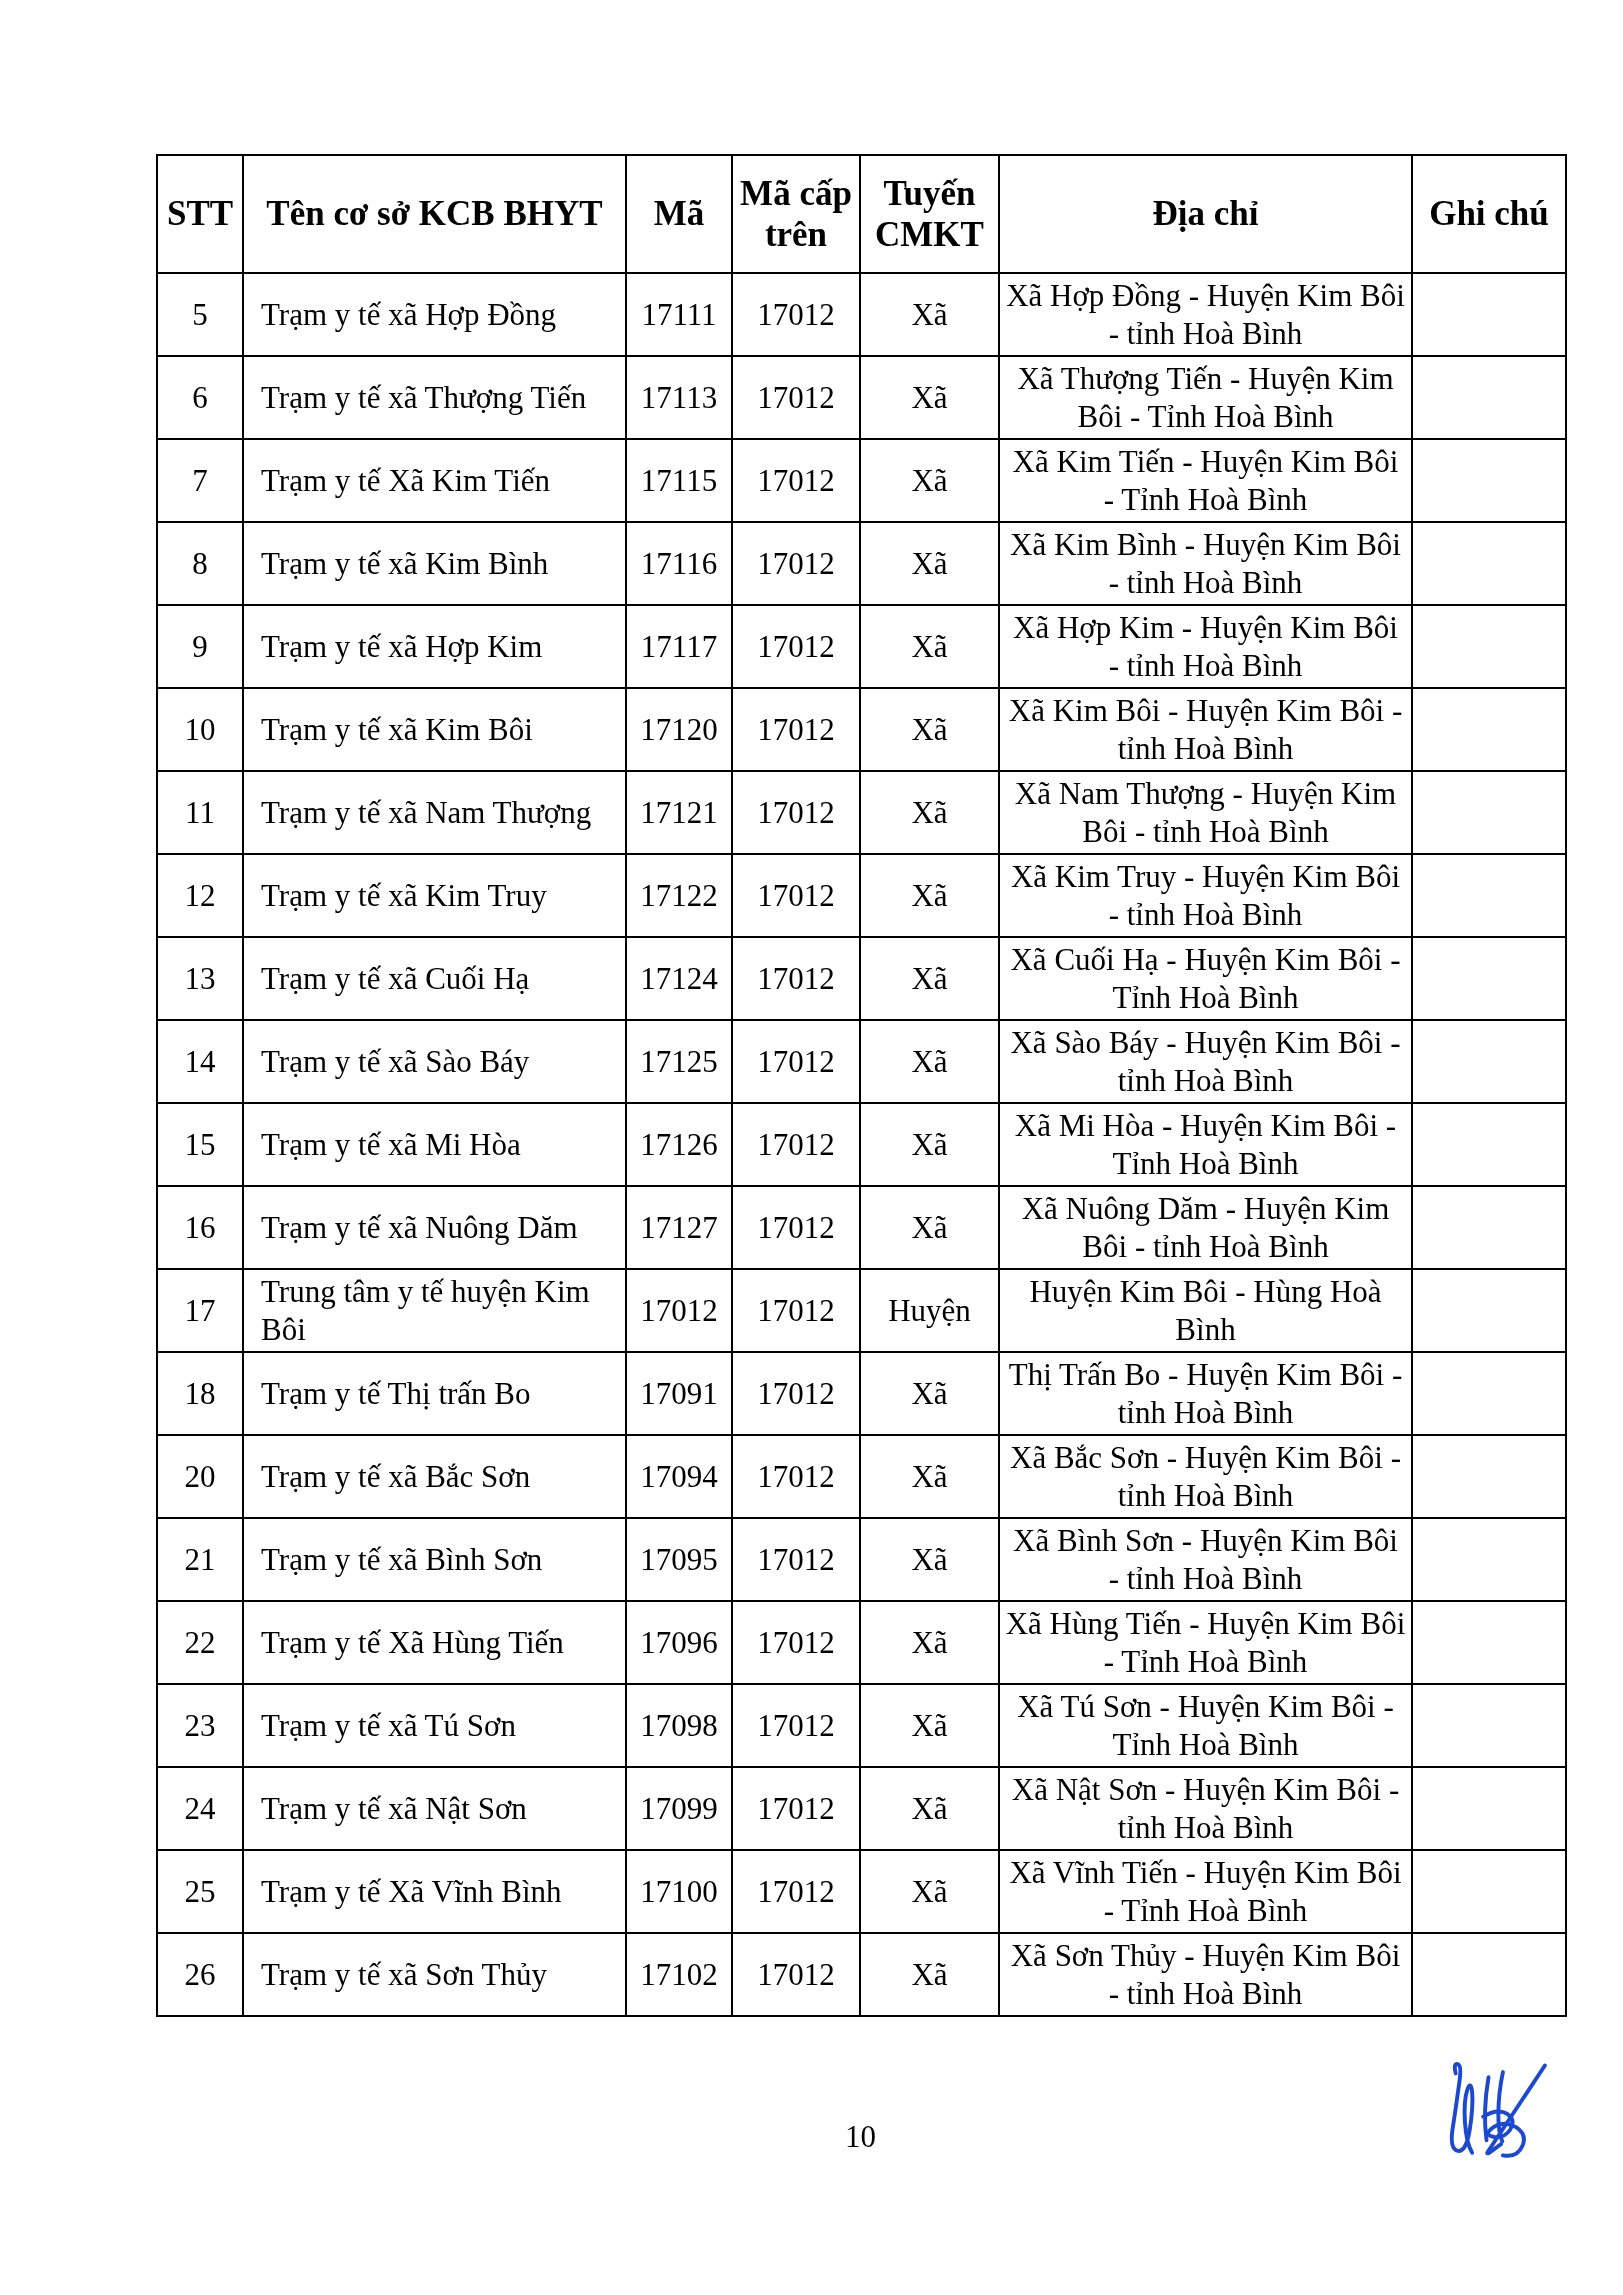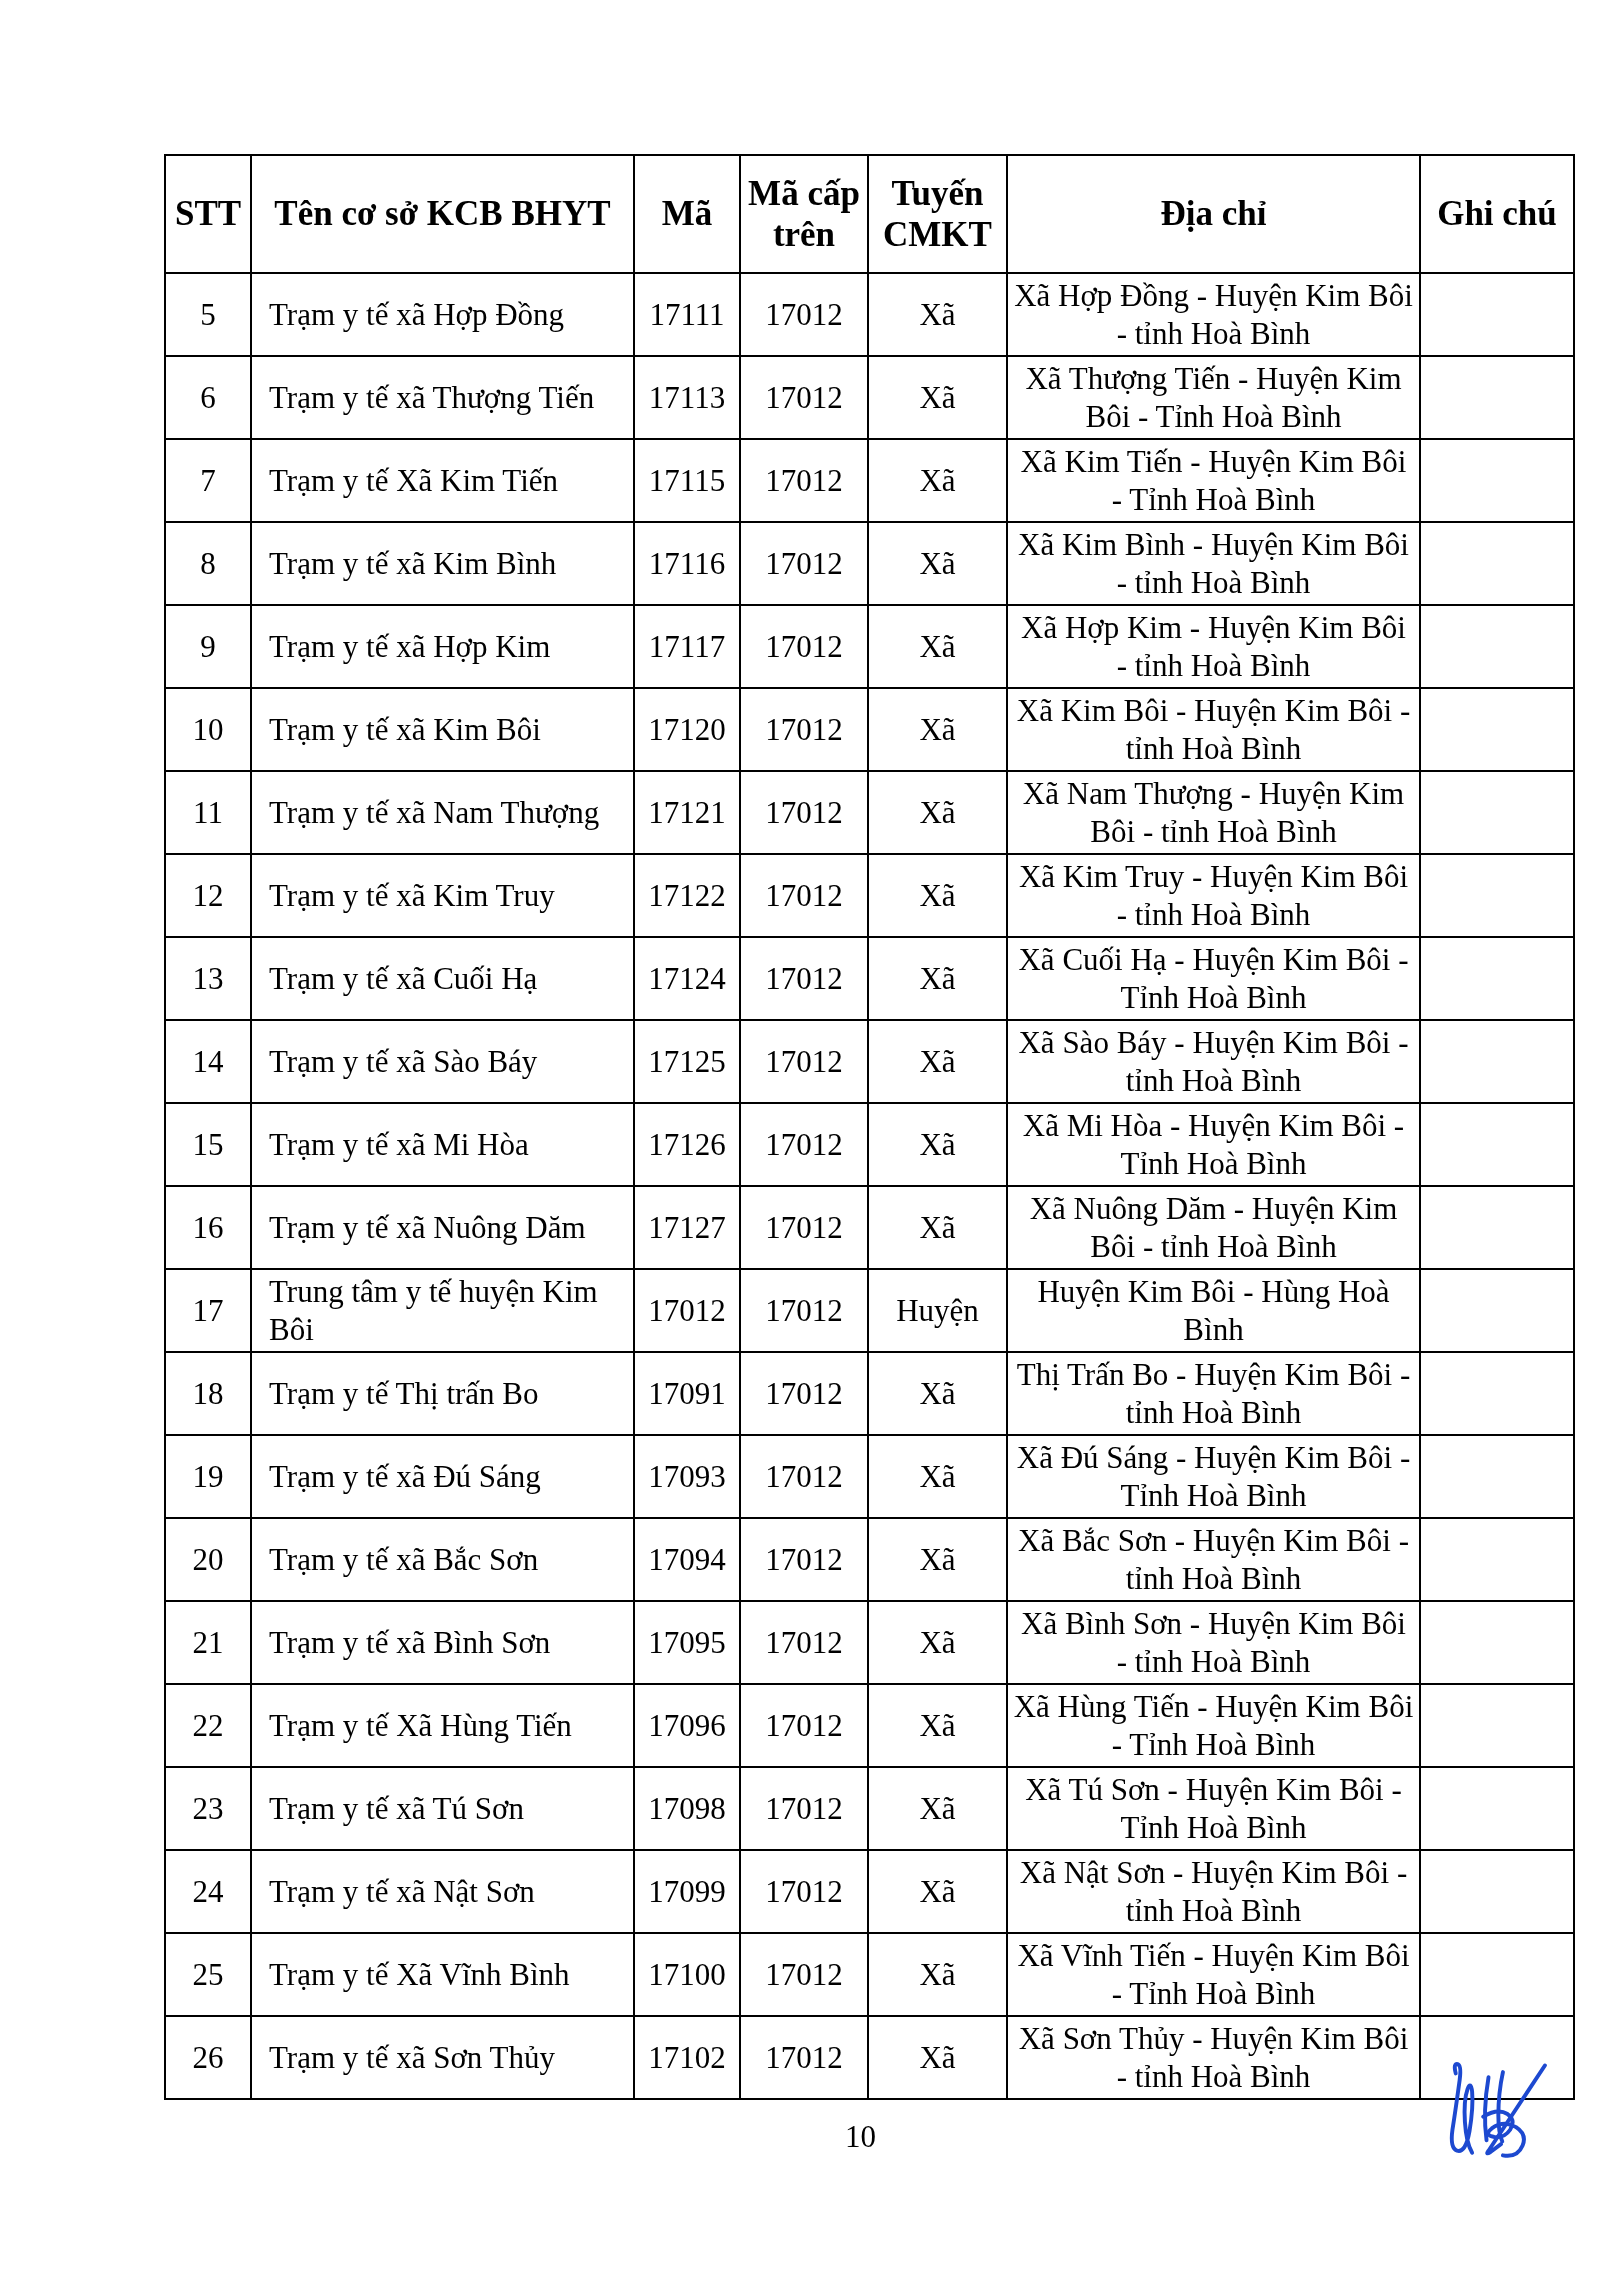--- a/index.html
+++ b/index.html
@@ -11,21 +11,21 @@
     position: relative;
     width: 1623px;
     height: 2295px;
     background: #ffffff;
     overflow: hidden;
     font-family: "Liberation Serif", "DejaVu Serif", serif;
     color: #000;
   }
   table.kcb {
     position: absolute;
-    left: 164px;
+    left: 156px;
     top: 154px;
     width: 1409px;
     border-collapse: collapse;
     table-layout: fixed;
     background: #fff;
   }
   table.kcb th, table.kcb td {
     border-left: 2px solid #000;
     border-right: 2px solid #000;
     border-top: 2.6px solid #000;
@@ -226,29 +226,20 @@
         <tr>
       <td class="col-stt">18</td>
       <td class="col-name">Trạm y tế Thị trấn Bo</td>
       <td class="col-ma">17091</td>
       <td class="col-capma">17012</td>
       <td class="col-tuyen">Xã</td>
       <td class="col-diachi">Thị Trấn Bo - Huyện Kim Bôi - tỉnh Hoà Bình</td>
       <td class="col-ghichu"></td>
     </tr>
         <tr>
-      <td class="col-stt">19</td>
-      <td class="col-name">Trạm y tế xã Đú Sáng</td>
-      <td class="col-ma">17093</td>
-      <td class="col-capma">17012</td>
-      <td class="col-tuyen">Xã</td>
-      <td class="col-diachi">Xã Đú Sáng - Huyện Kim Bôi - Tỉnh Hoà Bình</td>
-      <td class="col-ghichu"></td>
-    </tr>
-        <tr>
       <td class="col-stt">20</td>
       <td class="col-name">Trạm y tế xã Bắc Sơn</td>
       <td class="col-ma">17094</td>
       <td class="col-capma">17012</td>
       <td class="col-tuyen">Xã</td>
       <td class="col-diachi">Xã Bắc Sơn - Huyện Kim Bôi - tỉnh Hoà Bình</td>
       <td class="col-ghichu"></td>
     </tr>
         <tr>
       <td class="col-stt">21</td>

